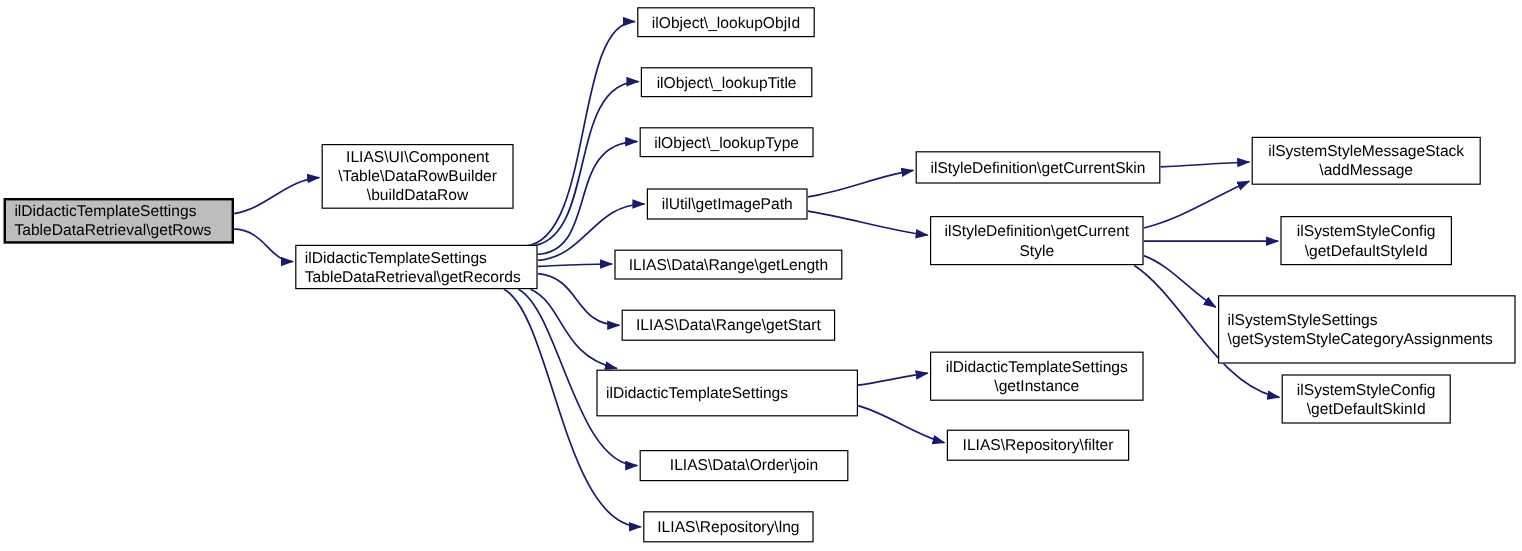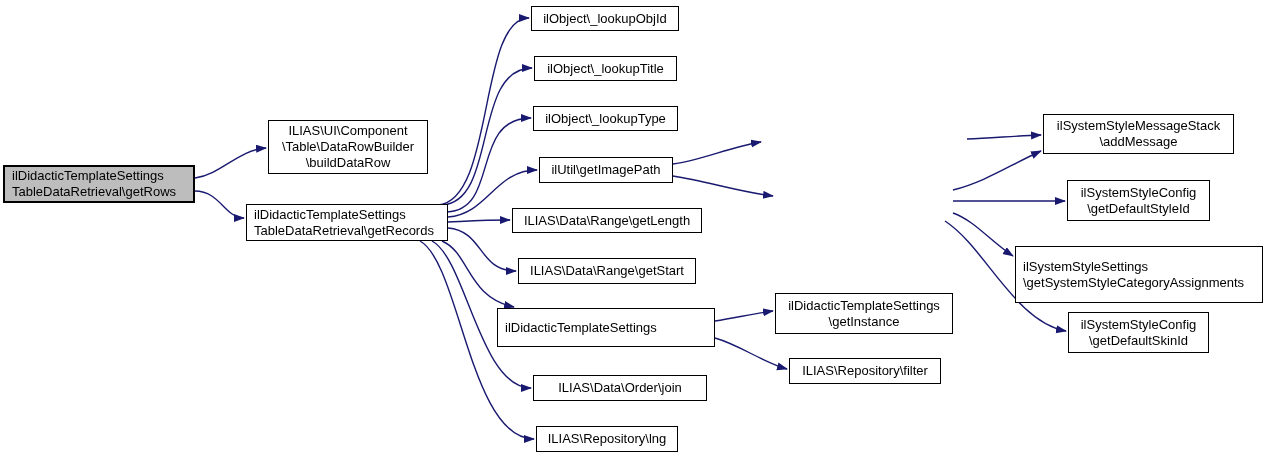--- a/index.html
+++ b/index.html
@@ -88,20 +88,27 @@
     </div>
     <div class="node left" style="left: 497px; top: 308px; width: 218px; height: 39px;">
       <span class="line">ilDidacticTemplateSettings</span>
     </div>
     <div class="node" style="left: 533px; top: 375px; width: 174px; height: 26px;">
       <span class="line">ILIAS\Data\Order\join</span>
     </div>
     <div class="node" style="left: 536px; top: 426px; width: 142px; height: 26px;">
       <span class="line">ILIAS\Repository\lng</span>
     </div>
+    <div class="node" style="left: 763px; top: 126px; width: 204px; height: 27px;">
+      <span class="line">ilStyleDefinition\getCurrentSkin</span>
+    </div>
+    <div class="node" style="left: 775px; top: 180px; width: 178px; height: 41px;">
+      <span class="line">ilStyleDefinition\getCurrent</span>
+      <span class="line">Style</span>
+    </div>
     <div class="node" style="left: 775px; top: 293px; width: 178px; height: 41px;">
       <span class="line">ilDidacticTemplateSettings</span>
       <span class="line">\getInstance</span>
     </div>
     <div class="node" style="left: 789px; top: 358px; width: 152px; height: 26px;">
       <span class="line">ILIAS\Repository\filter</span>
     </div>
     <div class="node" style="left: 1043px; top: 114px; width: 191px; height: 40px;">
       <span class="line">ilSystemStyleMessageStack</span>
       <span class="line">\addMessage</span>

